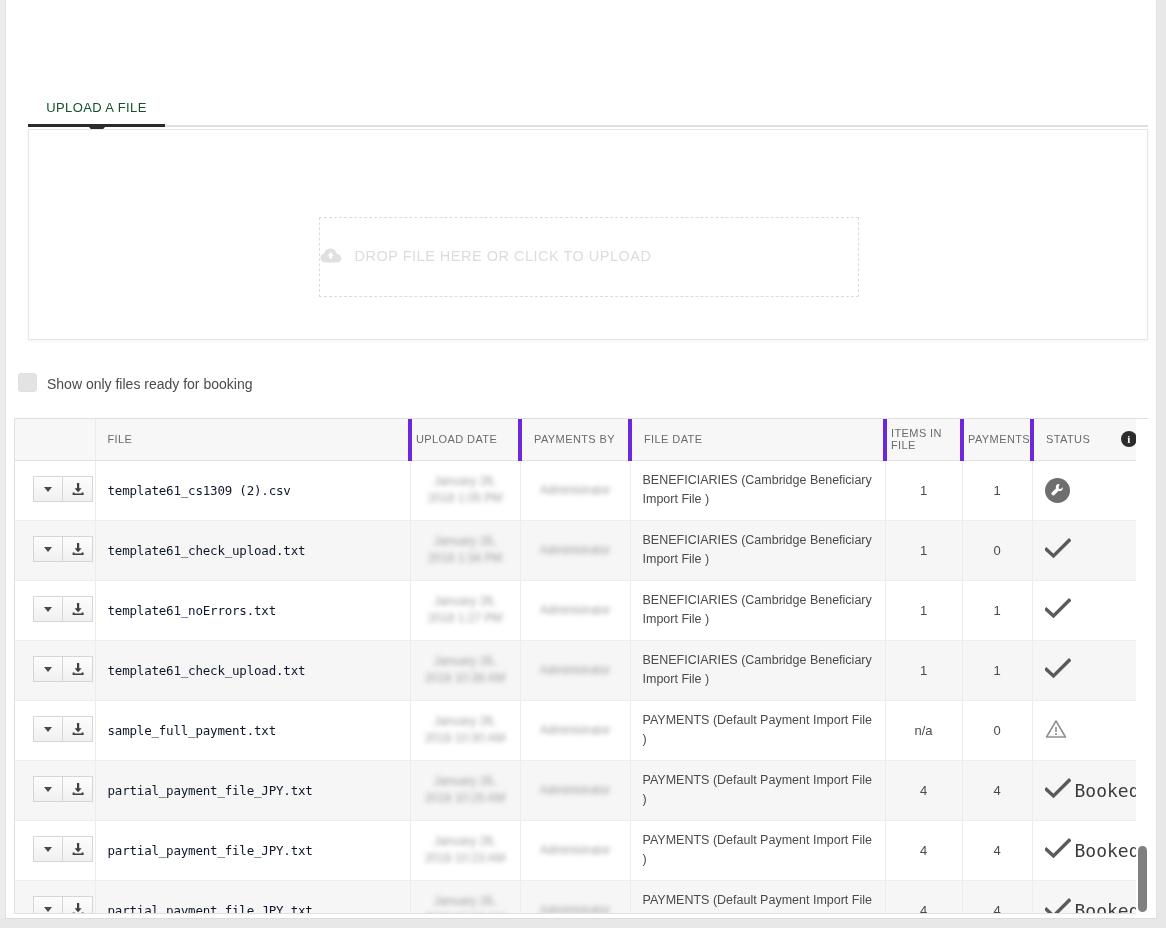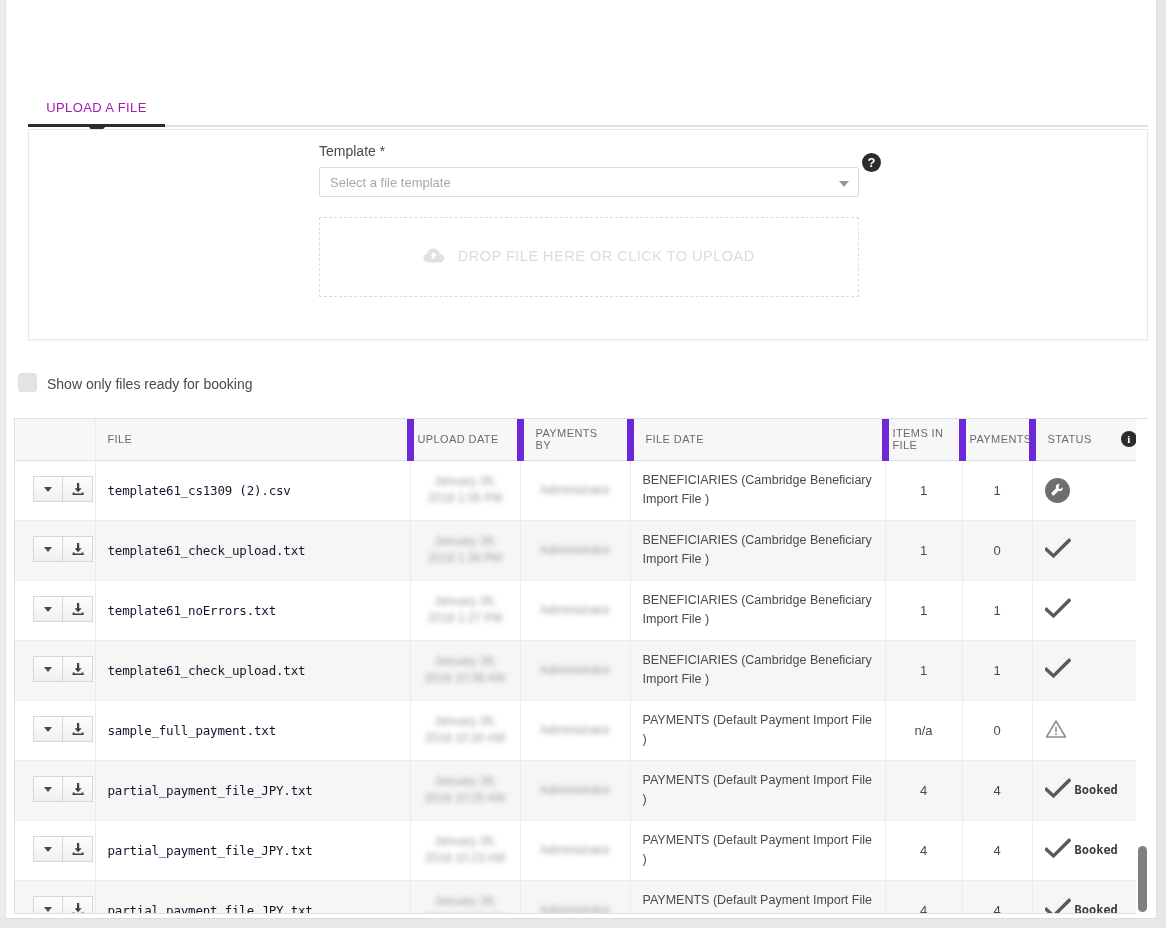--- a/index.html
+++ b/index.html
@@ -61,21 +61,21 @@
     position: absolute;
     left: 28px; top: 100px;
     width: 1120px; height: 28px;
   }
   .tab {
     position: absolute;
     left: 0; top: 0;
     width: 137px;
     text-align: center;
     font-size: 13px;
-    color: #a21caf;
+    color: #14532d;
     letter-spacing: 0.4px;
     padding-bottom: 8px;
   }
   .tab-underline-active {
     position: absolute;
     left: 0; top: 24px;
     width: 137px; height: 3px;
     background: #2b2b2b;
   }
   .tab-underline-rest {
@@ -153,21 +153,21 @@
     left: 290px; top: 87px;
     width: 540px; height: 80px;
     border: 1px dashed #dcdcdc;
     background: #ffffff;
     cursor: pointer;
   }
   .dropzone-inner {
     position: absolute;
     left: 0; right: 0; top: 50%;
     transform: translateY(-50%);
-    text-align: center;
+    text-align: left;
     font-size: 14.5px;
     letter-spacing: 0.5px;
     color: #dcdcdc;
     white-space: nowrap;
   }
   .cloud-icon {
     display: inline-block;
     vertical-align: middle;
     margin-right: 8px;
   }
@@ -202,21 +202,21 @@
     overflow: hidden;
   }
   table.grid {
     border-collapse: collapse;
     width: 1132px;
     table-layout: fixed;
   }
   table.grid th {
     background: #f7f7f7;
     border-bottom: 1px solid #e0e0e0;
-    border-right: 7px solid #6d28d9;
+    border-right: 4px solid #6d28d9;
     font-size: 11px;
     font-weight: normal;
     color: #6b6b6b;
     letter-spacing: 0.4px;
     text-align: left;
     padding: 0 12px;
     height: 41px;
     vertical-align: middle;
     position: relative;
   }
@@ -305,23 +305,23 @@
   .status-inner { display: flex; align-items: center; }
   .wrench-badge {
     width: 25px; height: 25px;
     border-radius: 50%;
     background: #6e6e6e;
     display: inline-flex;
     align-items: center;
     justify-content: center;
   }
   .booked-text {
-    font-size: 12px;
+    font-size: 18px;
     color: #3c3c3c;
-    font-weight: bold;
+    font-weight: normal;
     font-family: "DejaVu Sans Mono", monospace;
     margin-left: 4px;
   }
 
   
   .vscroll-track {
     position: absolute;
     left: 1136px; top: 419px;
     width: 12px; height: 495px;
     background: #ffffff;
@@ -363,28 +363,20 @@
 
 
   <div class="tabbar">
     <div class="tab">UPLOAD A FILE</div>
     <div class="tab-underline-active"></div>
     <div class="tab-underline-rest"></div>
     <div class="tab-caret"></div>
   </div>
 
   <div class="upload-panel">
-    <div class="form-col">
-      <label class="field-label">Template *</label>
-      <div class="help-icon">?</div>
-      <div class="select-box">
-        <span class="select-placeholder">Select a file template</span>
-        <span class="select-arrow"></span>
-      </div>
-    </div>
 
     <div class="dropzone">
       <div class="dropzone-inner">
         <span class="cloud-icon">
           <svg width="22" height="16" viewBox="0 0 22 16">
             <path d="M5.2,15 C2.3,15 0.4,13 0.4,10.6 C0.4,8.4 2,6.6 4.1,6.3 C4.6,3.3 7.2,1 10.4,1 C13.6,1 16.2,3.3 16.7,6.3 C19.2,6.4 21.3,8.3 21.3,10.7 C21.3,13.1 19.4,15 16.8,15 Z" fill="#e0e0e0"></path>
             <rect x="9.2" y="6" width="3" height="5" fill="#ffffff"></rect>
             <path d="M7.6,8.2 L10.7,4.6 L13.8,8.2 Z" fill="#ffffff"></path>
           </svg>
         </span>

